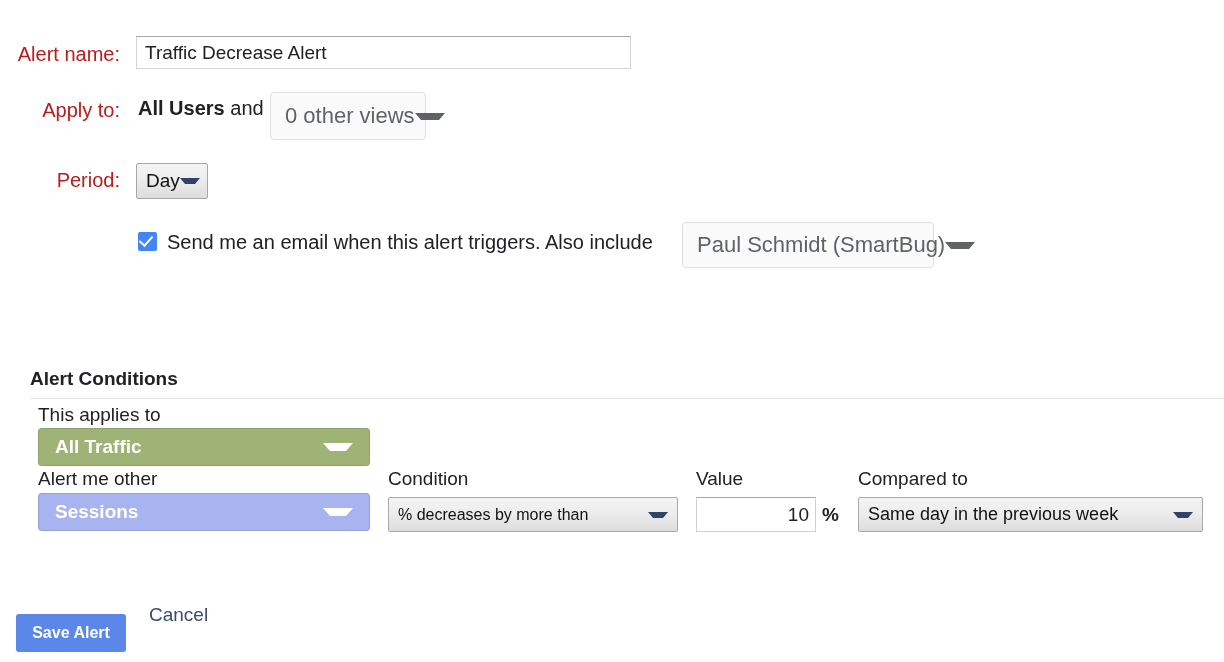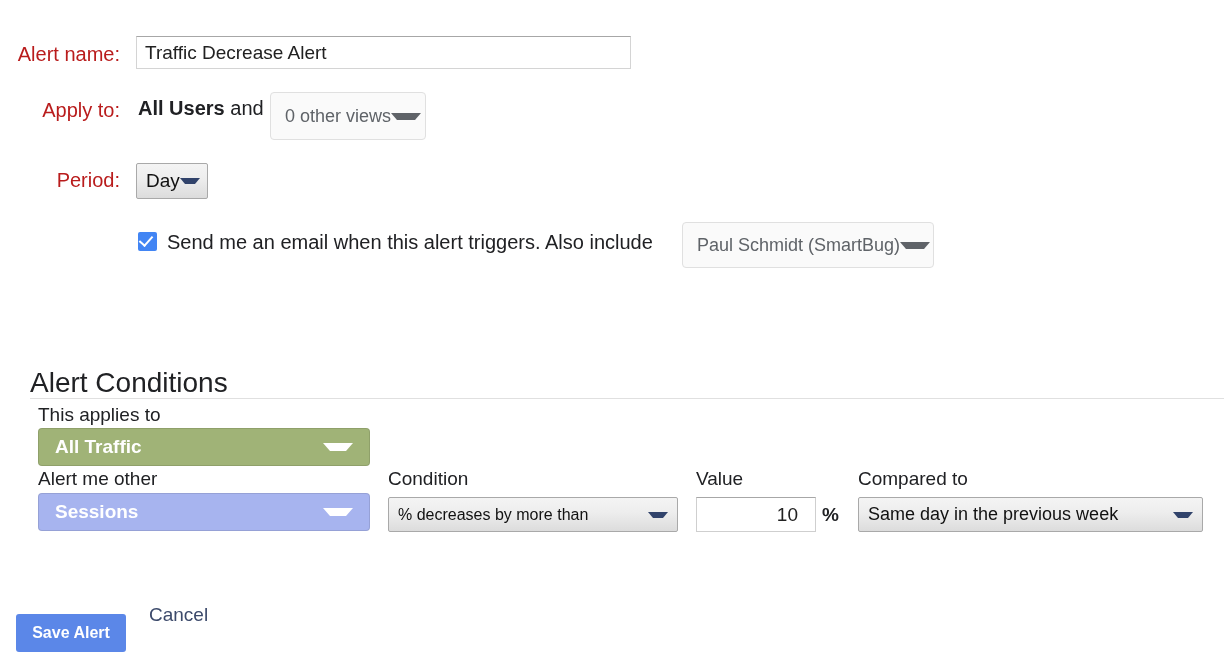--- a/index.html
+++ b/index.html
@@ -57,21 +57,21 @@
   }
   #apply-to-value b { font-weight: bold; color: #202124; margin-top: 48px; }
   #apply-to-value span.and { font-weight: normal; color: #202124; }
 
   .soft-select {
     box-sizing: border-box;
     border: 1px solid #e0e0e0;
     border-radius: 4px;
     background: #fafafa;
     color: #5f6368;
-    font-size: 18px;
+    font-size: 22px;
     display: flex;
     align-items: center;
     padding: 0 14px;
     white-space: nowrap;
   }
   .soft-select .tri {
     margin-left: auto;
     padding-left: 18px;
   }
   .tri {
@@ -158,22 +158,22 @@
     top: 222px;
     width: 252px;
     height: 46px;
   }
 
   
   #alert-conditions-title {
     position: absolute;
     left: 30px;
     top: 369px;
-    font-size: 28px;
-    font-weight: normal;
+    font-size: 19px;
+    font-weight: bold;
     color: #202124;
     line-height: 1;
   }
   #conditions-divider {
     position: absolute;
     left: 30px;
     top: 398px;
     width: 1194px;
     height: 1px;
     background: #e0e0e0;
@@ -247,21 +247,21 @@
     width: 120px;
     height: 35px;
     box-sizing: border-box;
     border: 1px solid #cfcfcf;
     border-top: 1px solid #a7a7a7;
     background: #fff;
     font-family: "Liberation Sans", sans-serif;
     font-size: 19px;
     color: #212121;
     text-align: right;
-    padding: 0 17px;
+    padding: 0 6px;
     outline: none;
     border-radius: 0;
   }
   #percent-sign {
     position: absolute;
     left: 822px;
     top: 505px;
     font-size: 19px;
     font-weight: bold;
     color: #202124;

